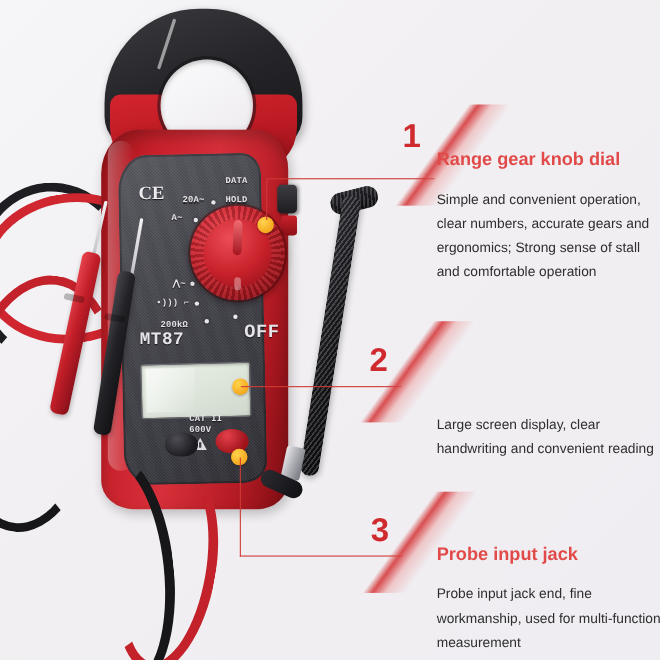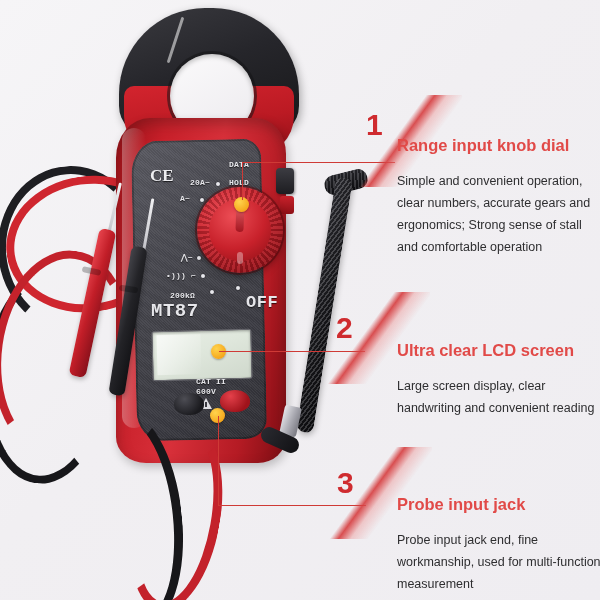--- a/index.html
+++ b/index.html
@@ -5,21 +5,21 @@
   html,body{margin:0;padding:0;}
   body{
     width:600px;height:600px;overflow:hidden;
     font-family:"Liberation Sans", sans-serif;
     background:#f3f1f4;
   }
   #stage{position:relative;width:600px;height:600px;
     background:linear-gradient(135deg,#f6f5f7 0%,#f1eff2 45%,#efedf1 100%);}
 
   
-  .photo{position:absolute;left:0;top:0;width:400px;height:600px;margin-left:24px;}
+  .photo{position:absolute;left:0;top:0;width:400px;height:600px;}
 
   
   .body-red{
     position:absolute;left:92px;top:118px;width:170px;height:345px;
     background:linear-gradient(100deg,#9c1118 0%,#c8202a 22%,#d8303a 48%,#b51b24 78%,#7d0d13 100%);
     border-radius:34px 30px 28px 30px/40px 36px 26px 26px;
     box-shadow:0 6px 14px rgba(60,20,20,.35) inset, 2px 4px 10px rgba(0,0,0,.22);
   }
   .body-red:after{content:"";position:absolute;left:6px;top:10px;width:24px;height:300px;
     background:linear-gradient(90deg,rgba(255,255,255,.30),rgba(255,255,255,0));
@@ -90,21 +90,21 @@
     background:linear-gradient(160deg,#e9efe6 0%,#dfe7dc 45%,#cfd8cc 100%);
     border:1px solid #6c6c72;border-radius:3px;transform:rotate(-1.5deg);
     box-shadow:0 1px 3px rgba(0,0,0,.35) inset;
   }
   .lcd:after{content:"";position:absolute;left:4px;top:3px;width:44px;height:40px;
     background:linear-gradient(120deg,rgba(255,255,255,.7),rgba(255,255,255,0));}
 
   
   .lbl{position:absolute;color:#e6e6ea;font-size:8px;font-weight:bold;letter-spacing:.2px;
        text-shadow:0 1px 1px rgba(0,0,0,.65);white-space:nowrap;font-family:Liberation Mono, monospace;}
-  .lbl.big{font-size:19px;letter-spacing:.5px;}
+  .lbl.big{font-size:16px;letter-spacing:.5px;}
   .dot-sm{position:absolute;width:4px;height:4px;border-radius:50%;
     background:#e8e8ec;box-shadow:0 0 2px rgba(0,0,0,.6);}
   .ce{position:absolute;left:126px;top:166px;font-size:17px;color:#ededf0;font-weight:bold;
       font-family:"Liberation Serif",serif;text-shadow:0 1px 1px rgba(0,0,0,.7);}
 
   
   .warn{position:absolute;left:176px;top:398px;width:0;height:0;
     border-left:6px solid transparent;border-right:6px solid transparent;
     border-bottom:11px solid #ddddE2;}
   .warn:after{content:"";position:absolute;left:-1px;top:4px;width:2px;height:5px;background:#3a3a41;}
@@ -249,28 +249,27 @@
     <div class="strap"></div>
     <div class="ferrule"></div>
     <div class="strap-tail"></div>
   </div>
 
   <div class="dot-y" style="left:234px;top:197px;"></div>
   <div class="lead-h" style="left:243px;top:162px;width:152px;"></div>
   <div class="lead-v" style="left:242px;top:162px;height:38px;"></div>
   <div class="swoosh" style="left:352px;top:95px;"></div>
   <div class="num" style="left:366px;top:110px;">1</div>
-  <div class="c-title" style="left:397px;top:136px;">Range input knob dial</div>
+  <div class="c-title" style="left:397px;top:136px;">Range gear knob dial</div>
   <div class="c-body" style="left:397px;top:170px;">Simple and convenient operation, clear numbers, accurate gears and ergonomics; Strong sense of stall and comfortable operation</div>
 
   <div class="dot-y" style="left:211px;top:344px;"></div>
   <div class="lead-h" style="left:219px;top:351px;width:146px;"></div>
   <div class="swoosh" style="left:320px;top:292px;"></div>
   <div class="num" style="left:336px;top:313px;">2</div>
-  <div class="c-title" style="left:397px;top:341px;">Ultra clear LCD screen</div>
   <div class="c-body" style="left:397px;top:375px;">Large screen display, clear handwriting and convenient reading</div>
 
   <div class="dot-y" style="left:210px;top:408px;"></div>
   <div class="lead-v" style="left:218px;top:416px;height:90px;"></div>
   <div class="lead-h" style="left:218px;top:505px;width:148px;"></div>
   <div class="swoosh" style="left:322px;top:447px;"></div>
   <div class="num" style="left:337px;top:468px;">3</div>
   <div class="c-title" style="left:397px;top:495px;">Probe input jack</div>
   <div class="c-body" style="left:397px;top:529px;">Probe input jack end, fine workmanship, used for multi-function measurement</div>
 

